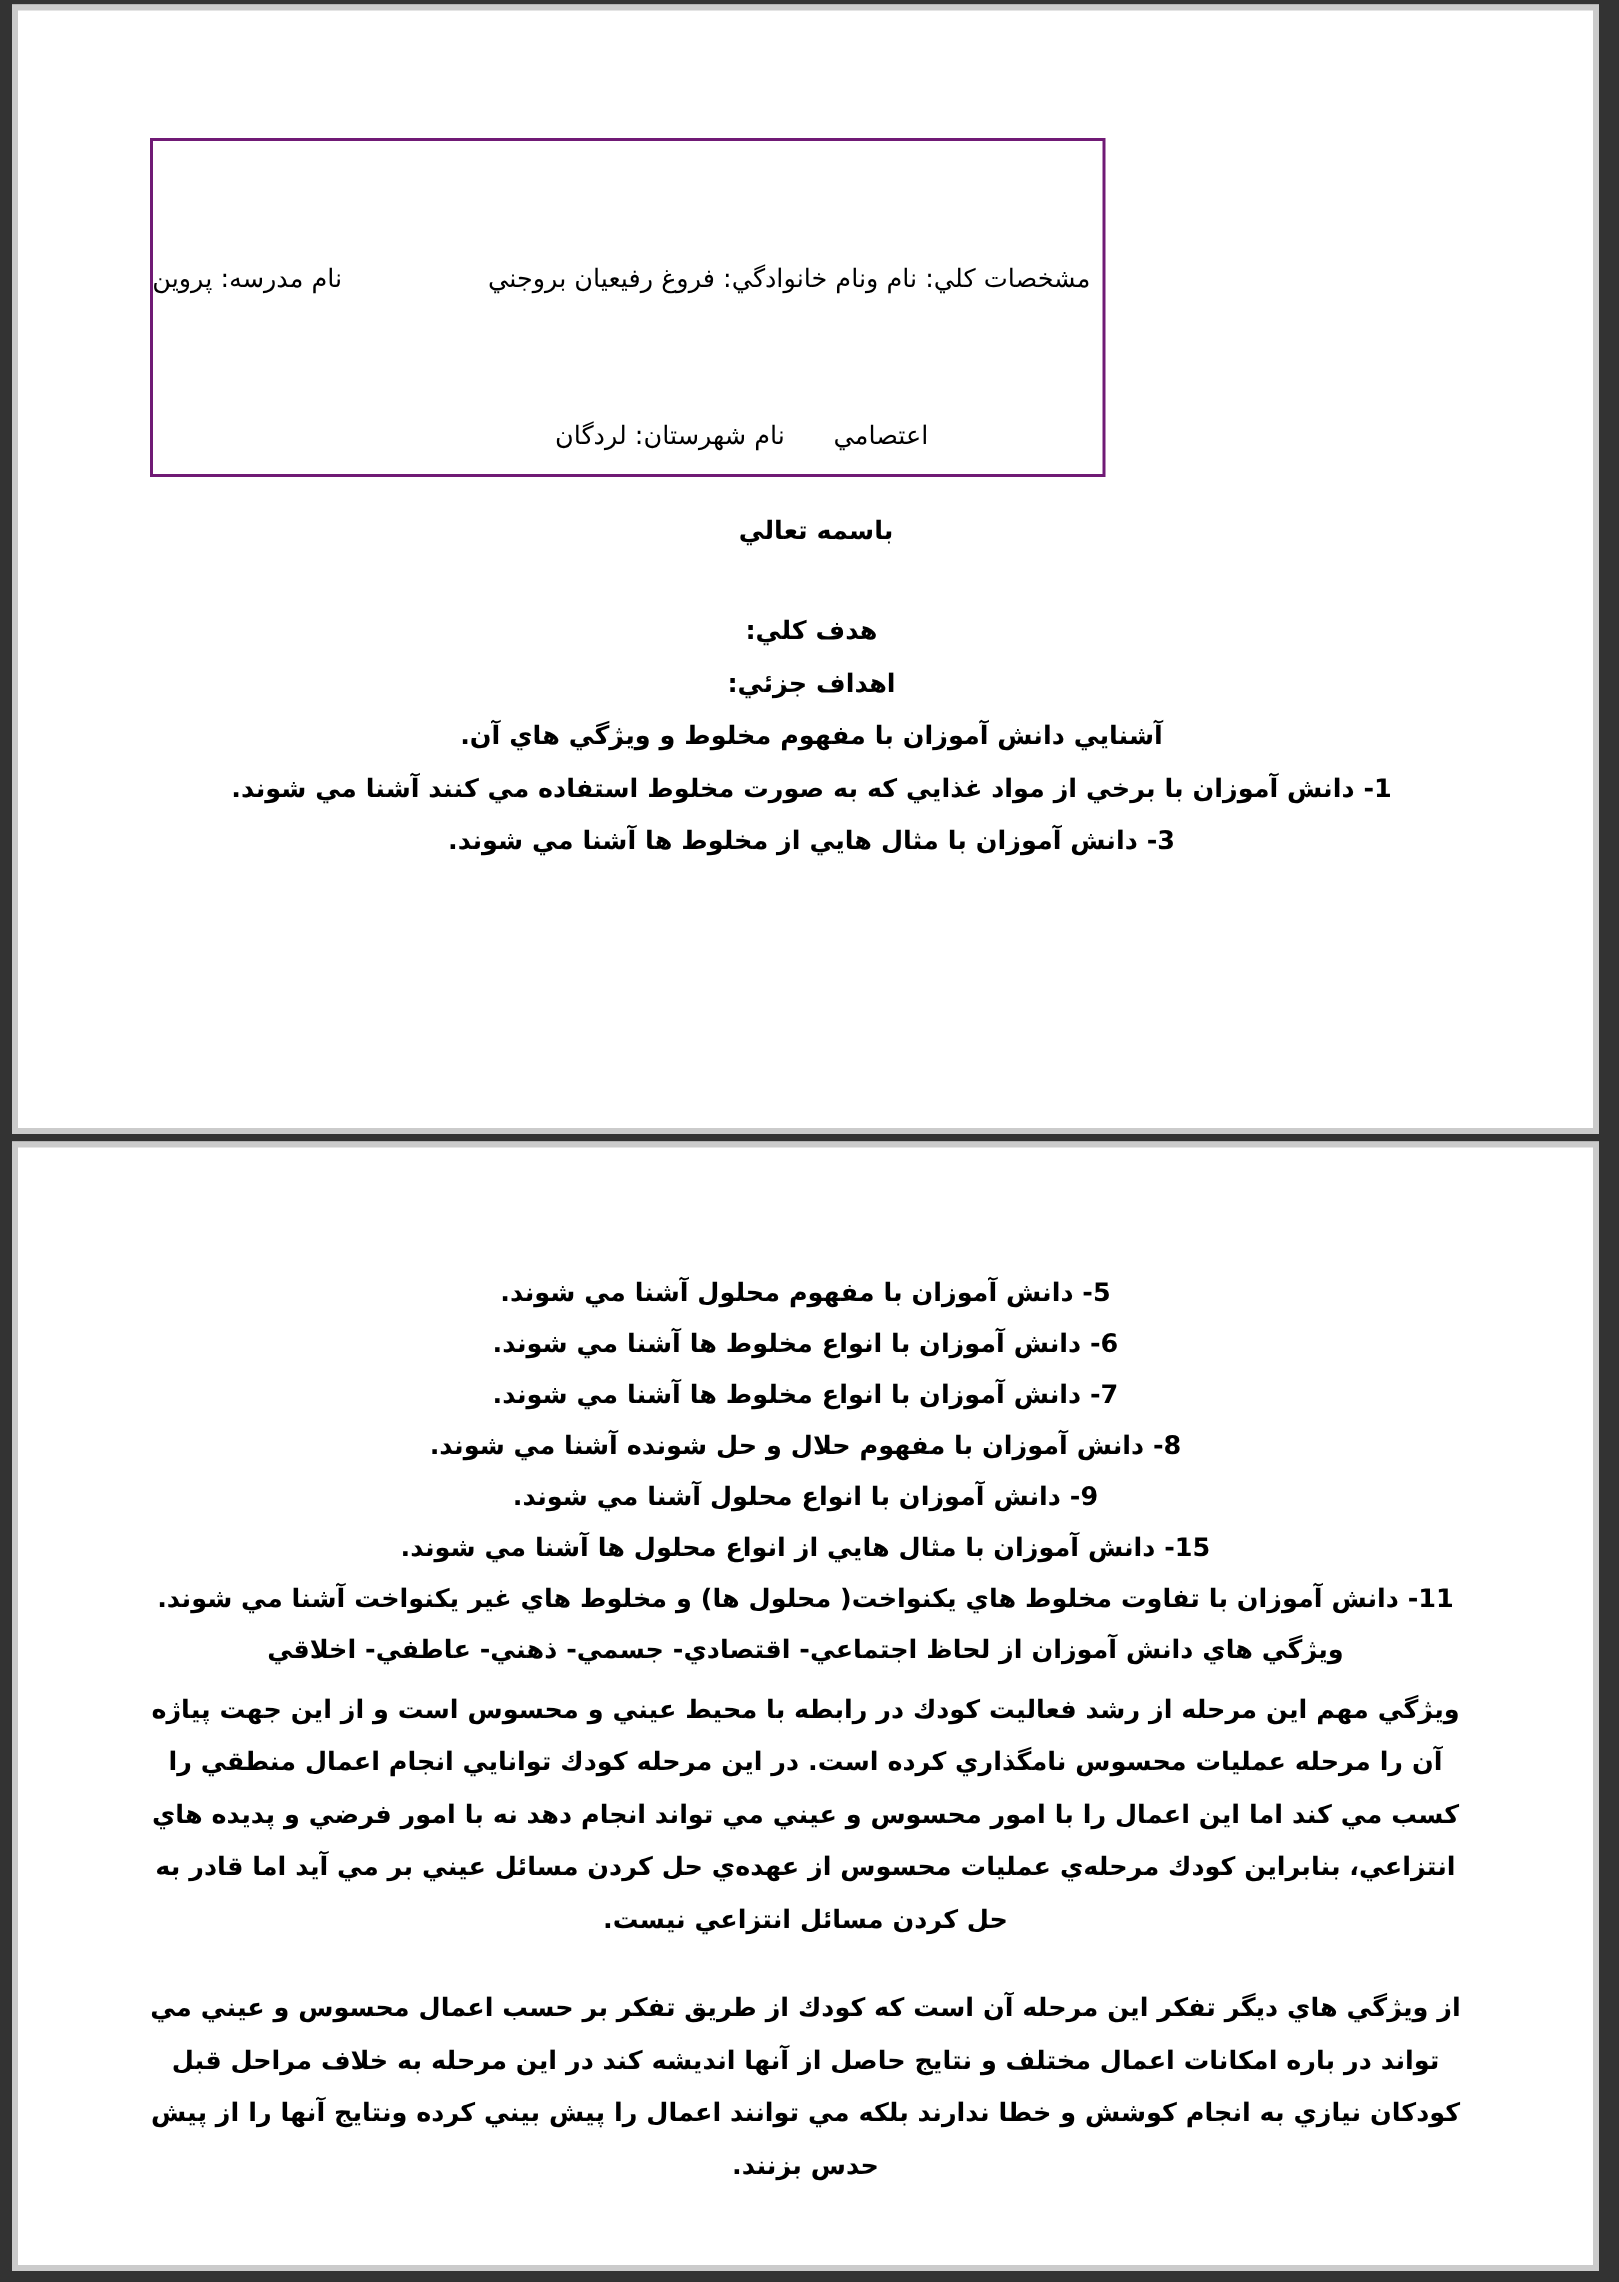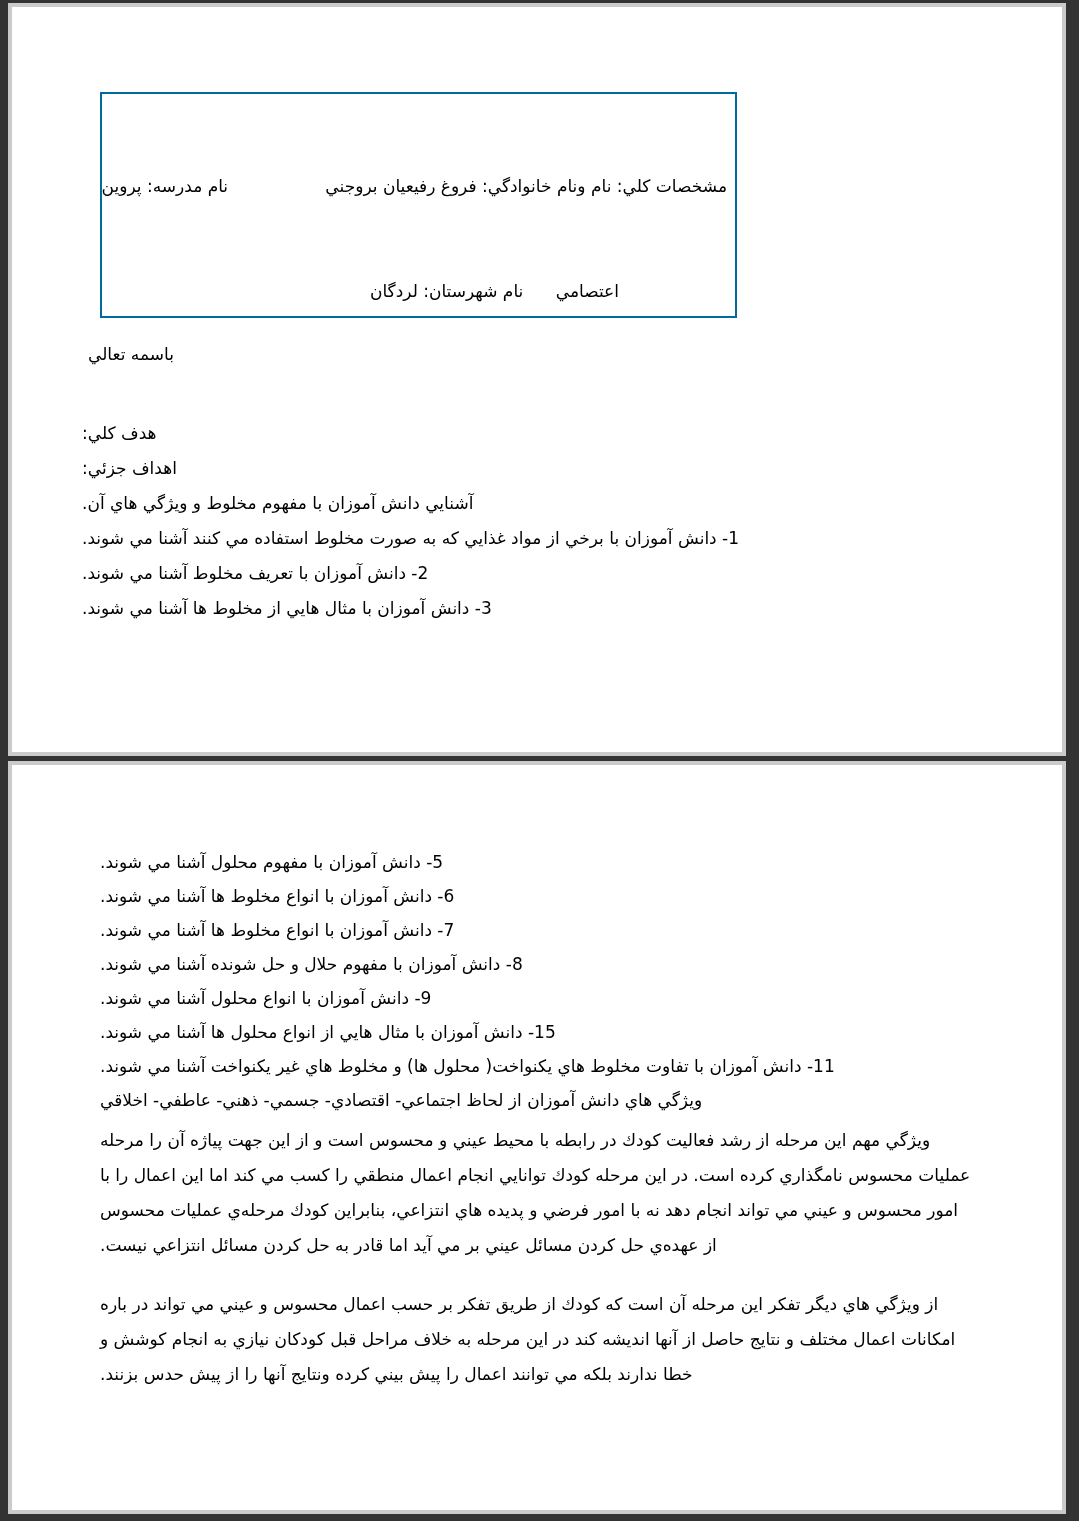--- a/index.html
+++ b/index.html
@@ -19,44 +19,45 @@
     border: 4px solid #cbcbcb;
     box-sizing: border-box;
   }
   #page1 { top: 3px; }
   #page2 { top: 761px; }
 
   .info-box {
     position: absolute;
     left: 88px; top: 85px;
     width: 637px; height: 226px;
-    border: 2px solid #0369a1;
+    border: 2px solid #701a75;
     box-sizing: border-box;
     padding: 5px 8px;
     direction: rtl;
     text-align: right;
     white-space: pre;
     font-size: 17px;
     line-height: 35px;
     overflow: hidden;
   }
   .ibox-line { white-space: pre; }
 
   .textflow {
     position: absolute;
     top: 0; left: 0; right: 0;
     direction: rtl;
-    text-align: left;
+    text-align: center;
     font-size: 17px;
+    font-weight: bold;
   }
   #p1-text { padding: 0 62px 0 70px; line-height: 35px; }
   #p2-text { padding: 0 88px 0 88px; line-height: 34px; }
 
   .basmala { margin-top: 330px; padding-left: 6px; }
-  .goal-heading { margin-top: 44px; }
+  .goal-heading { margin-top: 32px; }
 
   #p2-text .first-item { margin-top: 80px; }
   .para { line-height: 35px; margin: 0; }
   .para-1 { margin-top: 6px; }
   .para-2 { margin-top: 24px; }
 </style>
 </head>
 <body>
 
 <div id="page1" class="page">
@@ -69,21 +70,20 @@
     
     
   </div>
 
   <div id="p1-text" class="textflow">
     <div class="basmala">باسمه تعالي</div>
     <div class="goal-heading">هدف كلي:</div>
     <div>اهداف جزئي:</div>
     <div>آشنايي دانش آموزان با مفهوم مخلوط و ويژگي هاي آن.</div>
     <div>1- دانش آموزان با برخي از مواد غذايي كه به صورت مخلوط استفاده مي كنند آشنا مي شوند.</div>
-    <div>2- دانش آموزان با تعريف مخلوط آشنا مي شوند.</div>
     <div>3- دانش آموزان با مثال هايي از مخلوط ها آشنا مي شوند.</div>
   </div>
 </div>
 
 <div id="page2" class="page">
   <div id="p2-text" class="textflow">
     <div class="first-item">5- دانش آموزان با مفهوم محلول آشنا مي شوند.</div>
     <div>6- دانش آموزان با انواع مخلوط ها آشنا مي شوند.</div>
     <div>7- دانش آموزان با انواع مخلوط ها آشنا مي شوند.</div>
     <div>8- دانش آموزان با مفهوم حلال و حل شونده آشنا مي شوند.</div>

